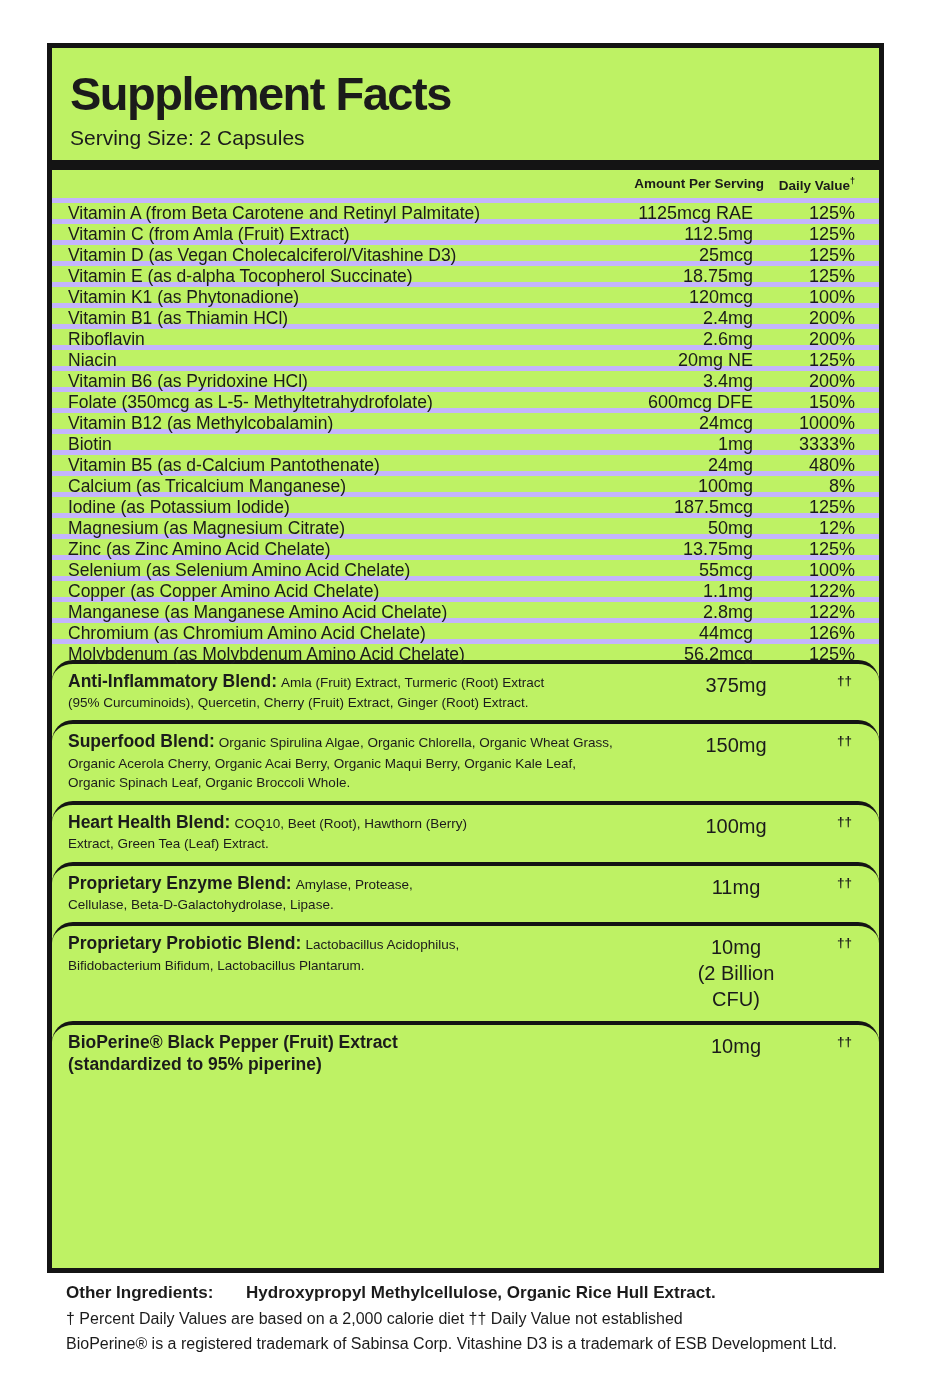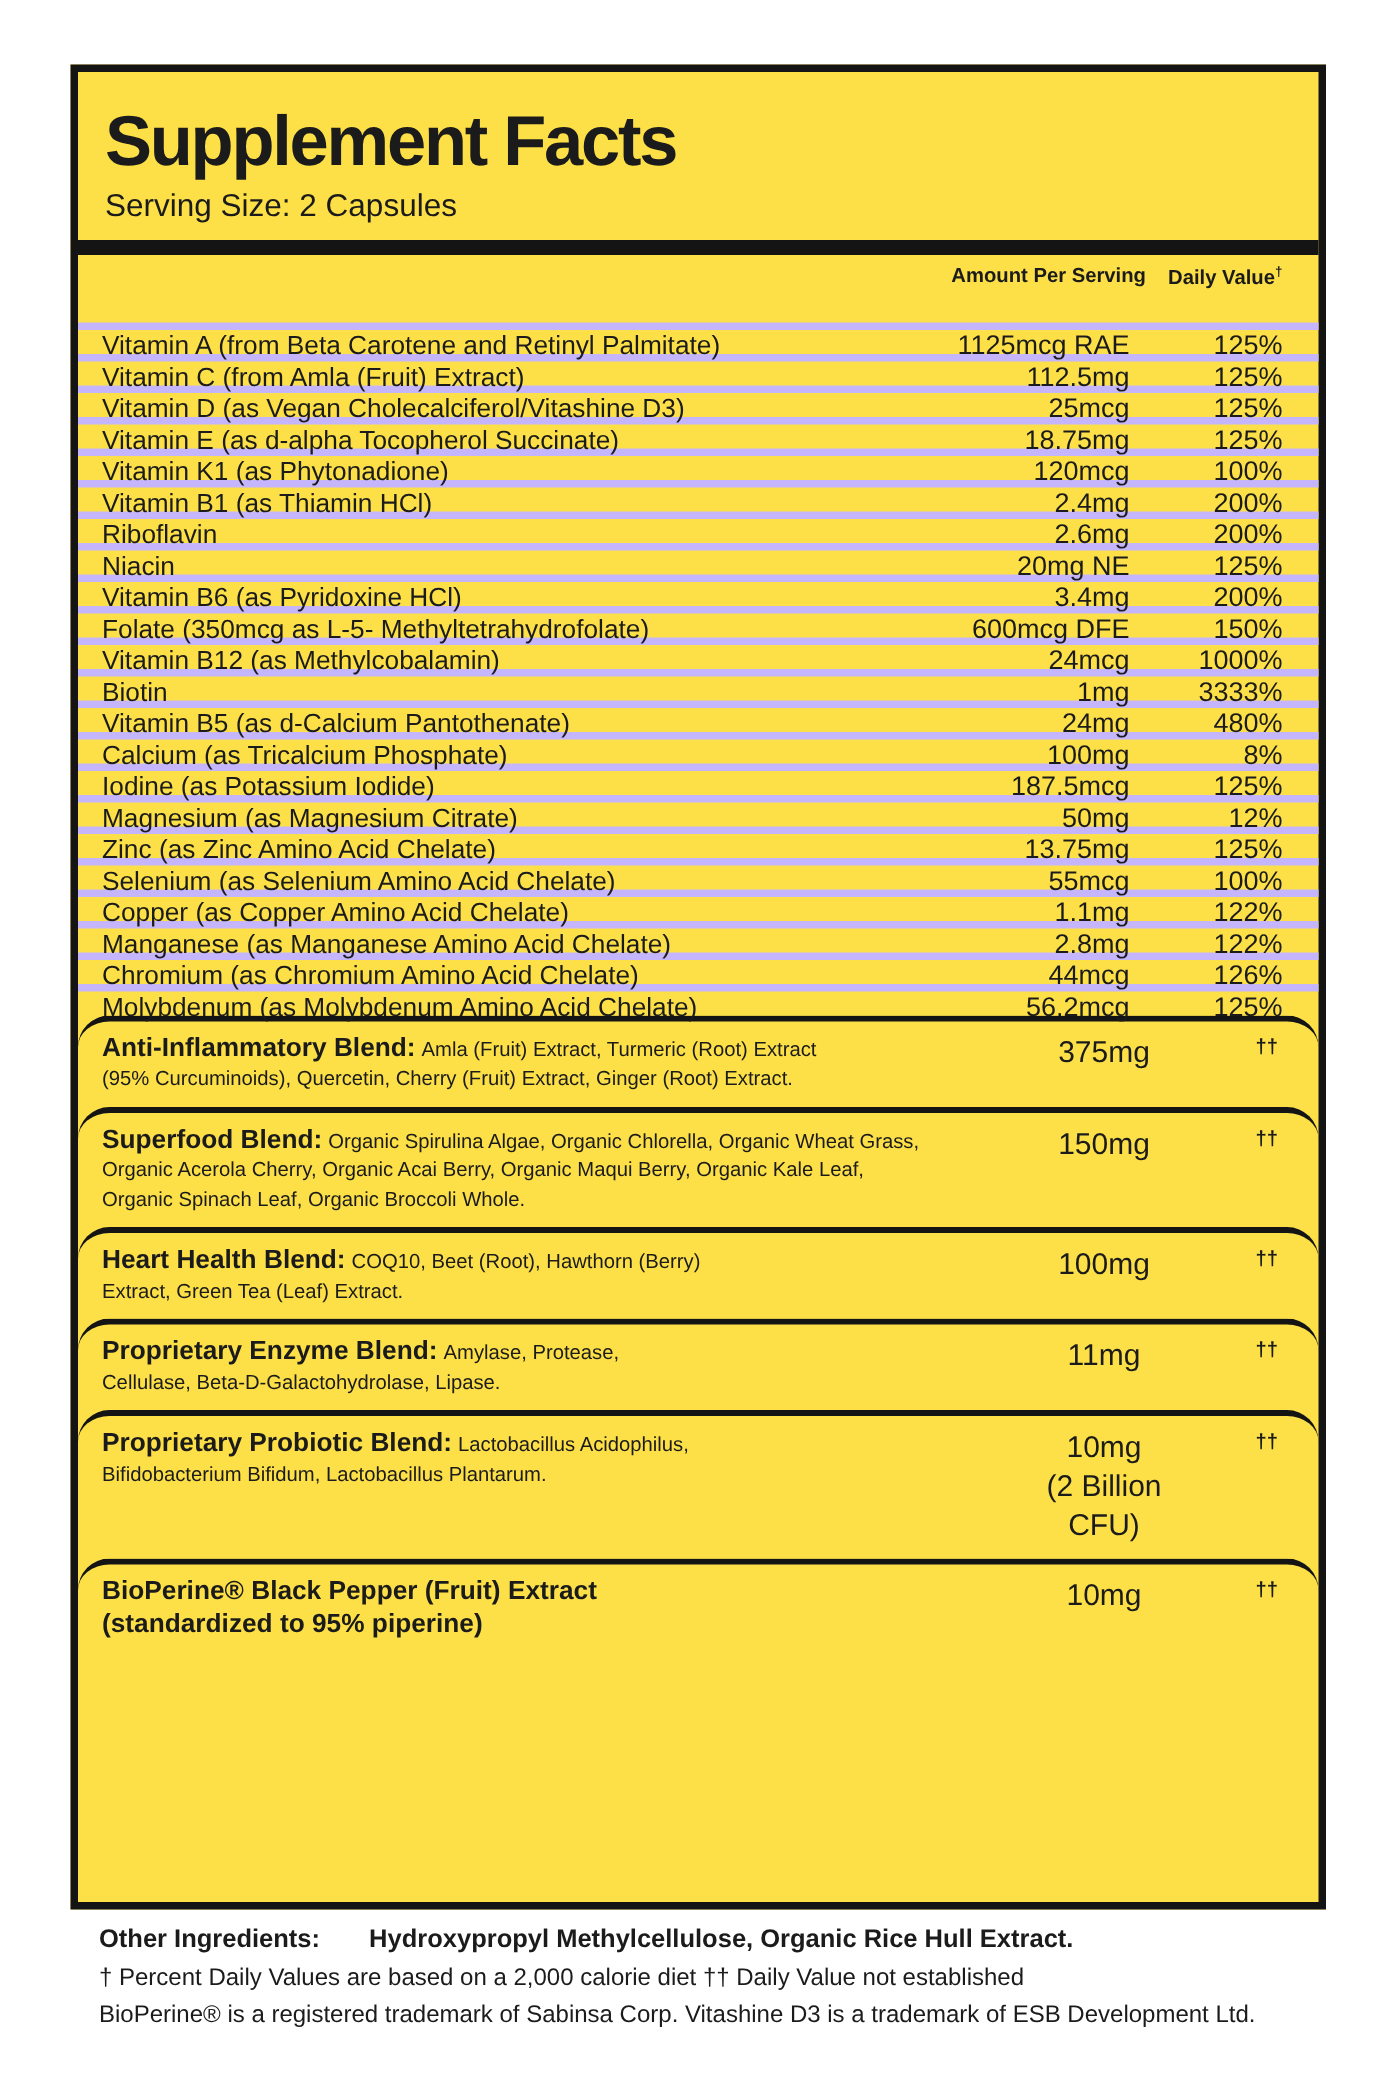--- a/index.html
+++ b/index.html
@@ -1,32 +1,32 @@
 <!DOCTYPE html>
 <html><head>
 <meta charset="utf-8">
 <style>
   * { margin:0; padding:0; box-sizing:border-box; }
   html,body { width:930px; height:1395px; background:#ffffff; }
   body { font-family:"Liberation Sans", sans-serif; color:#1b1b1b; position:relative; }
 
   .label-box {
     position:absolute; left:47px; top:43px; width:837px; min-height:1230px;
-    border:5px solid #141414; background:#fde047;
+    border:5px solid #141414; background:#bef264;
   }
 
   .hdr { padding:22px 18px 10px 18px; }
   .title { font-size:47px; font-weight:bold; letter-spacing:-1.5px; line-height:1.0; }
   .serving-row { display:flex; justify-content:space-between; font-size:21px; margin-top:9px; }
 
   .bar { height:10px; background:#141414; }
 
   .row { display:grid; grid-template-columns:1fr 170px 91px; padding-left:16px; padding-right:24px; }
 
-  .colhead { padding-top:6px; padding-bottom:22px; font-size:13.5px; font-weight:bold; }
+  .colhead { padding-top:6px; padding-bottom:5px; font-size:13.5px; font-weight:bold; }
   .colhead .amt, .colhead .dv { text-align:right; }
   .colhead sup { font-size:9px; }
 
   .nrow {
     border-top:5px solid #c4b5fd; align-items:center;
     height:21px; font-size:17.5px;gap:11px;
   }
   .nrow .amt, .nrow .dv { text-align:right; font-size:18px; }
 
   .brow {
@@ -123,21 +123,21 @@
     <span>Biotin</span>
     <span class="amt">1mg</span>
     <span class="dv">3333%</span>
   </div>
   <div class="row nrow">
     <span>Vitamin B5 (as d-Calcium Pantothenate)</span>
     <span class="amt">24mg</span>
     <span class="dv">480%</span>
   </div>
   <div class="row nrow">
-    <span>Calcium (as Tricalcium Phosphate)</span>
+    <span>Calcium (as Tricalcium Manganese)</span>
     <span class="amt">100mg</span>
     <span class="dv">8%</span>
   </div>
   <div class="row nrow">
     <span>Iodine (as Potassium Iodide)</span>
     <span class="amt">187.5mcg</span>
     <span class="dv">125%</span>
   </div>
   <div class="row nrow">
     <span>Magnesium (as Magnesium Citrate)</span>

